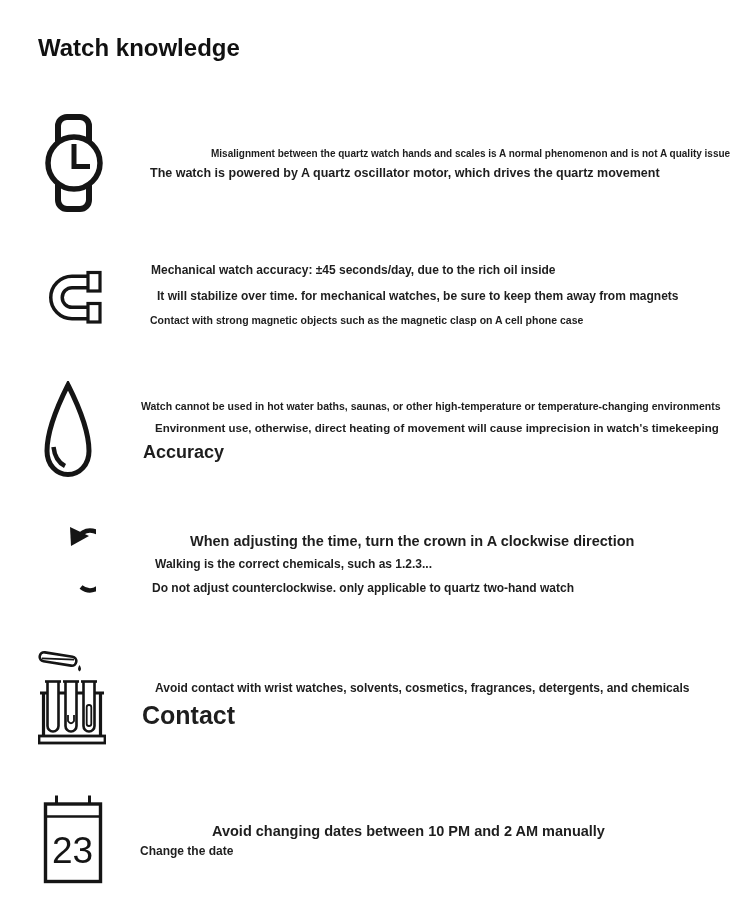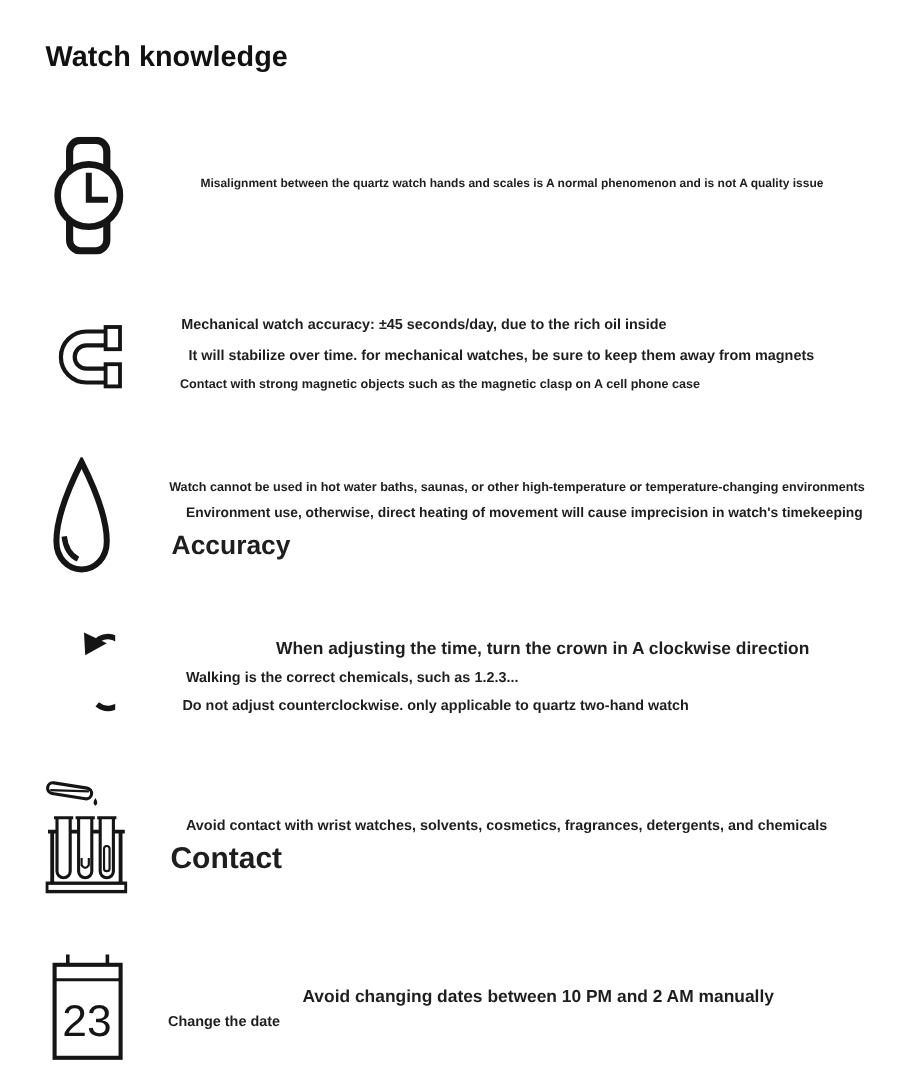--- a/index.html
+++ b/index.html
@@ -7,47 +7,48 @@
     position:relative; width:750px; height:909px; background:#ffffff;
     font-family:"Liberation Sans", sans-serif; color:#1e1e1e; overflow:hidden;
   }
   .title {
     position:absolute; left:38px; top:34px; margin:0;
     font-size:24px; font-weight:bold; color:#111111; white-space:nowrap;
   }
   .ln {
     position:absolute; margin:0; font-weight:bold; white-space:nowrap; color:#1e1e1e;
   }
-  .fs10  { font-size:10px; }
+  .fs10  { font-size:10px;margin-left:44px; }
   .fs105 { font-size:10.5px; }
   .fs115 { font-size:11.5px; }
   .fs12  { font-size:12px; }
   .fs125 { font-size:12.5px; }
   .fs14  { font-size:12px; }
-  .fs145 { font-size:14.5px;margin-left:40px; }
-  .fs18  { font-size:22px; }
+  .fs145 { font-size:14.5px; }
+  .fs18  { font-size:18px; }
   .fs19  { font-size:25px; }
   .icon { position:absolute; }
   .icon svg { display:block; }
 </style>
 </head>
 <body>
 
 <div class="canvas">
 
   <h1 class="title">Watch knowledge</h1>
 
   <div class="icon" style="left:45px; top:114px;">
     <svg width="58" height="98" viewBox="0 0 58 98">
       <rect x="13" y="3" width="31" height="92" rx="9" fill="none" stroke="#151515" stroke-width="6"></rect>
       <circle cx="29" cy="49" r="26" fill="#ffffff" stroke="#151515" stroke-width="5.5"></circle>
       <polyline points="29,30 29,52.5 45,52.5" fill="none" stroke="#151515" stroke-width="5"></polyline>
     </svg>
   </div>
   <p class="ln fs10" style="left:167px; top:148px;">Misalignment between the quartz watch hands and scales is A normal phenomenon and is not A quality issue</p>
+  <p class="ln fs125" style="left:150px; top:166px;">The watch is powered by A quartz oscillator motor, which drives the quartz movement</p>
 
   <div class="icon" style="left:43px; top:268px;">
     <svg width="64" height="58" viewBox="0 0 64 58">
       <path d="M54 14 H29 A15.5 15.5 0 0 0 29 45 H54" fill="none" stroke="#151515" stroke-width="15"></path>
       <path d="M54 14 H29 A15.5 15.5 0 0 0 29 45 H54" fill="none" stroke="#ffffff" stroke-width="8"></path>
       <rect x="45" y="4.5" width="12" height="18.5" fill="#ffffff" stroke="#151515" stroke-width="3.2"></rect>
       <rect x="45" y="35.5" width="12" height="18.5" fill="#ffffff" stroke="#151515" stroke-width="3.2"></rect>
     </svg>
   </div>
   <p class="ln fs14" style="left:151px; top:263px;">Mechanical watch accuracy: ±45 seconds/day, due to the rich oil inside</p>

